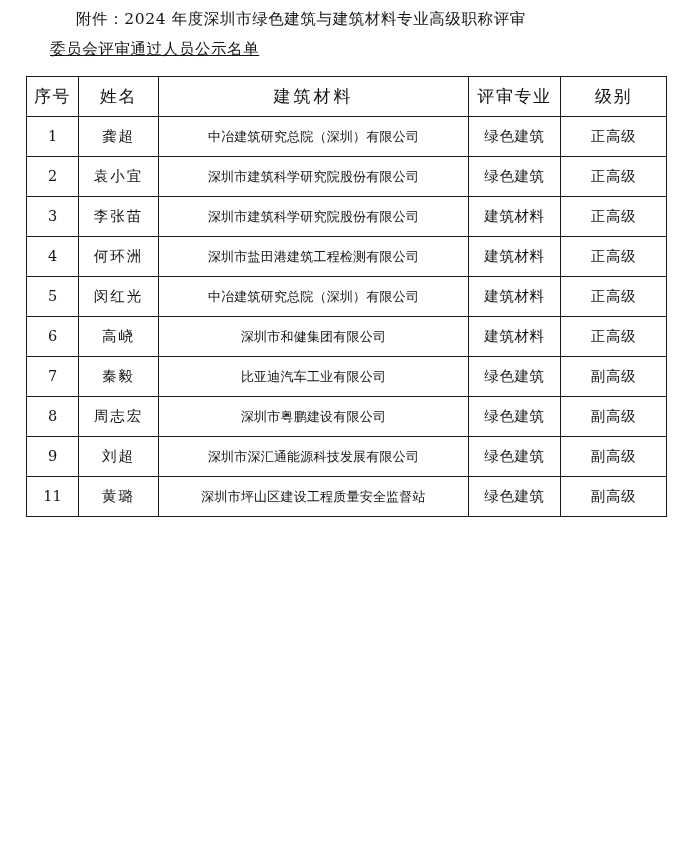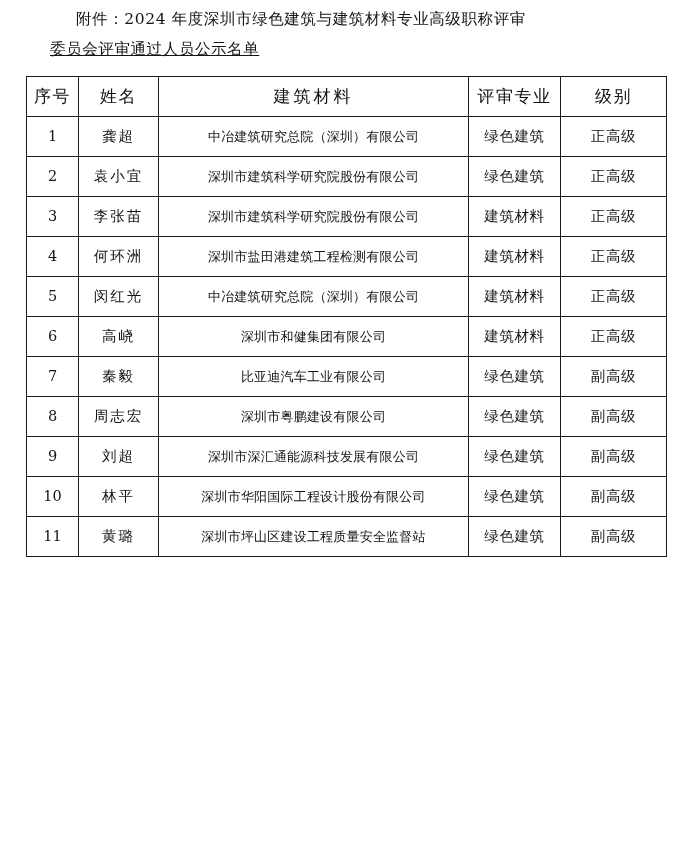--- a/index.html
+++ b/index.html
@@ -175,27 +175,20 @@
         <td class="level-cell">副高级</td>
       </tr>
       <tr>
         <td class="no-cell">9</td>
         <td class="name-cell">刘超</td>
         <td class="unit-cell">深圳市深汇通能源科技发展有限公司</td>
         <td class="major-cell">绿色建筑</td>
         <td class="level-cell">副高级</td>
       </tr>
       <tr>
-        <td class="no-cell">10</td>
-        <td class="name-cell">林平</td>
-        <td class="unit-cell">深圳市华阳国际工程设计股份有限公司</td>
-        <td class="major-cell">绿色建筑</td>
-        <td class="level-cell">副高级</td>
-      </tr>
-      <tr>
         <td class="no-cell">11</td>
         <td class="name-cell">黄璐</td>
         <td class="unit-cell">深圳市坪山区建设工程质量安全监督站</td>
         <td class="major-cell">绿色建筑</td>
         <td class="level-cell">副高级</td>
       </tr>
     </tbody>
   </table>
 
 </div>

